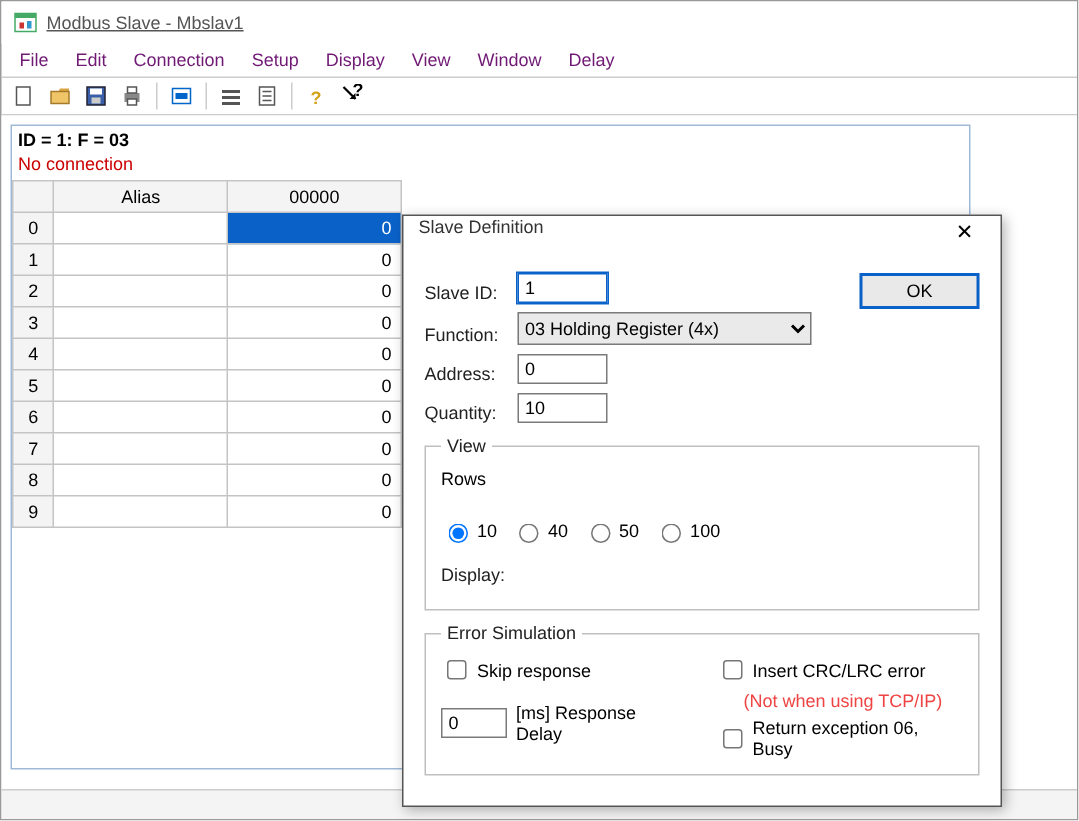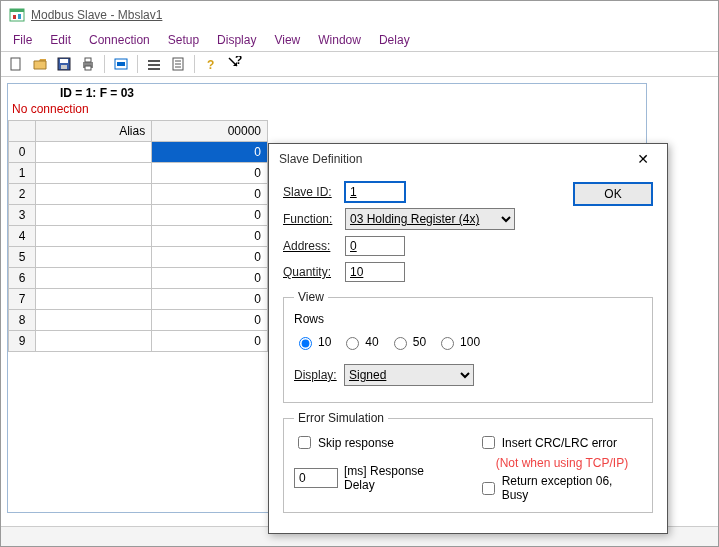--- a/index.html
+++ b/index.html
@@ -17,39 +17,39 @@
 .toolbar .sep { width: 1px; height: 18px; background: #ccc; margin: 0 3px; }
 
 .client-area { flex: 1; background: #fff; padding: 6px; position: relative; }
 
 
 .child-window { border: 1px solid #9fb9d6; background: #fff; width: 640px; height: 430px; display: flex; flex-direction: column; }
 .child-titlebar { height: 22px; background: linear-gradient(#f7f7f7,#ececec); border-bottom: 1px solid #ccc; display: flex; align-items: center; padding: 0 6px; gap: 5px; color: #999; }
 .child-titlebar .doc-icon { width: 14px; height: 12px; }
 .child-body { flex: 1; background: #fff; padding: 0; overflow: hidden; }
 
-.status-line { padding: 2px 4px; font-weight: bold; margin-left: 48px; }
+.status-line { padding: 2px 4px; font-weight: bold; }
 .no-conn { color: #c00; font-weight: normal; padding: 0 4px 4px 4px; }
 
 .grid { border-collapse: collapse; width: 260px; }
 .grid th, .grid td { border: 1px solid #c4c4c4; height: 21px; padding: 0 6px; background: #fff; }
-.grid th { background: #f4f4f4; font-weight: normal; text-align: right; }
+.grid th { background: #f4f4f4; font-weight: normal; text-align: center; }
 .grid th.rownum { text-align: center; width: 26px; }
 .grid td.rownum { background: #f4f4f4; text-align: center; width: 26px; }
 .grid td.alias { width: 110px; }
 .grid td.val { width: 110px; text-align: right; }
 .grid tr.selected td.val { background: #0a62c9; color: #fff; }
 
 
 .dialog { position: absolute; left: 268px; top: 143px; width: 400px; background: #fff; border: 1px solid #555; box-shadow: 2px 2px 8px rgba(0,0,0,.3); z-index: 10; }
-.dlg-titlebar { height: 30px; display: flex; align-items: center; justify-content: space-between; padding: 0 10px; }
+.dlg-titlebar { height: 30px; display: flex; justify-content: space-between; padding: 0 10px; }
 .dlg-titlebar .ttl { color: #333; }
 .dlg-close { width: 28px; height: 20px; display: flex; align-items: center; justify-content: center; font-size: 14px; }
 .dlg-body { padding: 8px 14px 14px 14px; }
-.form-row { display: flex; align-items: center; margin-bottom: 6px; text-decoration: underline; }
+.form-row { display: flex; align-items: flex-end; margin-bottom: 6px; }
 .form-row label { width: 62px; color: #222; }
 .form-row input[type=text] { height: 20px; border: 1px solid #7a7a7a; padding: 0 4px; }
 .form-row select { height: 22px; border: 1px solid #7a7a7a; background: #eaeaea; }
 .dlg-buttons { position: absolute; right: 14px; top: 38px; display: flex; flex-direction: row; gap: 8px; }
 .dlg-buttons button { width: 80px; height: 24px; border: 1px solid #666; background: #e9e9e9; }
 .dlg-buttons button.primary { border: 2px solid #0a62c9; }
 
 fieldset { border: 1px solid #bfbfbf; margin: 8px 0 6px 0; padding: 8px 10px 10px 10px; }
 fieldset legend { padding: 0 4px; color: #222; }
 .row-radios { display: flex; gap: 10px; align-items: center; }
@@ -233,59 +233,56 @@
     <div class="dlg-buttons">
       <button class="primary">OK</button>
     </div>
 
     <div class="form-row">
       <label>Slave ID:</label>
       <input type="text" class="focused" style="width: 60px;" value="1">
     </div>
     <div class="form-row">
       <label>Function:</label>
-      <select style="width:170px">
+      <select style="width:196px">
         <option>03 Holding Register (4x)</option>
       </select>
     </div>
     <div class="form-row">
       <label>Address:</label>
       <input type="text" style="width: 60px;" value="0">
     </div>
     <div class="form-row">
       <label>Quantity:</label>
       <input type="text" style="width: 60px;" value="10">
     </div>
 
     <fieldset style="position:relative">
       <legend>View</legend>
-      <div style="margin-bottom:8px">Rows</div>
+      <div style="margin-bottom:20px">Rows</div>
       <div class="row-radios">
         <label>
             <input type="radio" name="rows" checked="" style="">
             <span>10</span>
           </label>
         <label>
             <input type="radio" name="rows" style="">
             <span>40</span>
           </label>
         <label>
             <input type="radio" name="rows" style="">
             <span>50</span>
           </label>
         <label>
             <input type="radio" name="rows" style="">
             <span>100</span>
           </label>
       </div>
       <div class="form-row" style="margin-top:14px">
         <label style="width:50px">Display:</label>
-        <select style="width:130px">
-          <option>Signed</option>
-        </select>
       </div>
     </fieldset>
 
     <fieldset>
       <legend>Error Simulation</legend>
       <div style="display:flex; gap:20px; align-items:flex-start">
         <div style="display:flex; flex-direction:column; gap:8px">
           <label class="chk">
               <input type="checkbox" style="">
               <span>Skip response</span>

